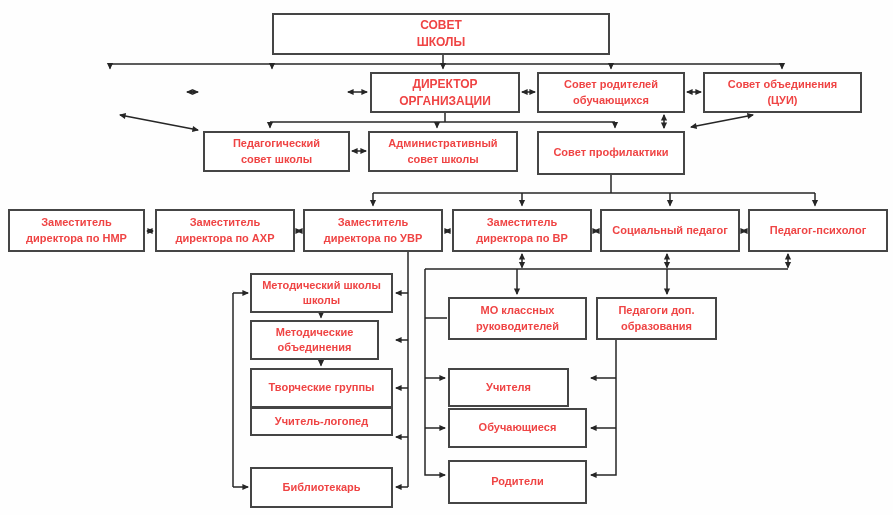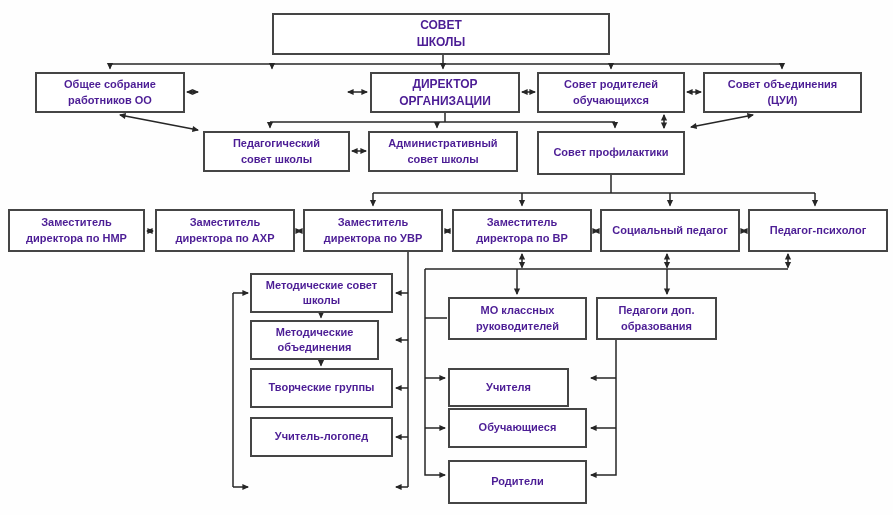--- a/index.html
+++ b/index.html
@@ -15,21 +15,21 @@
     position:absolute;
     box-sizing:border-box;
     background:#ffffff;
     border:2px solid #454545;
     display:flex;align-items:center;justify-content:center;
     text-align:center;
     white-space:pre-line;
     font-weight:bold;
     font-size:11px;
     line-height:1.4;
-    color:#4c1d95;
+    color:#ef4444;
     z-index:2;
   }
   .node.lg{font-size:12px;}
 </style>
 </head>
 <body>
 
 <div class="canvas">
 
   <svg class="wires" width="893" height="515" viewBox="0 0 893 515">
@@ -103,22 +103,20 @@
 
       <path d="M616,340 L616,475 L591,475" marker-end="url(#arr)"></path>
       <line x1="616" y1="378" x2="591" y2="378" marker-end="url(#arr)"></line>
       <line x1="616" y1="428" x2="591" y2="428" marker-end="url(#arr)"></line>
     </g>
   </svg>
 
   <div class="node lg" style="left:272px;top:13px;width:338px;height:42px">СОВЕТ
 ШКОЛЫ</div>
 
-  <div class="node" style="left:35px;top:72px;width:150px;height:41px">Общее собрание
-работников ОО</div>
   <div class="node lg" style="left:370px;top:72px;width:150px;height:41px">ДИРЕКТОР
 ОРГАНИЗАЦИИ</div>
   <div class="node" style="left:537px;top:72px;width:148px;height:41px">Совет родителей
 обучающихся</div>
   <div class="node" style="left:703px;top:72px;width:159px;height:41px">Совет объединения
 (ЦУИ)</div>
 
   <div class="node" style="left:203px;top:131px;width:147px;height:41px">Педагогический
 совет школы</div>
   <div class="node" style="left:368px;top:131px;width:150px;height:41px">Административный
@@ -129,26 +127,27 @@
 директора по НМР</div>
   <div class="node" style="left:155px;top:209px;width:140px;height:43px">Заместитель
 директора по АХР</div>
   <div class="node" style="left:303px;top:209px;width:140px;height:43px">Заместитель
 директора по УВР</div>
   <div class="node" style="left:452px;top:209px;width:140px;height:43px">Заместитель
 директора по ВР</div>
   <div class="node" style="left:600px;top:209px;width:140px;height:43px">Социальный педагог</div>
   <div class="node" style="left:748px;top:209px;width:140px;height:43px">Педагог-психолог</div>
 
-  <div class="node" style="left:250px;top:273px;width:143px;height:40px">Методические совет
+  <div class="node" style="left:250px;top:273px;width:143px;height:40px">Методический школы
 школы</div>
   <div class="node" style="left:250px;top:320px;width:129px;height:40px">Методические
 объединения</div>
   <div class="node" style="left:250px;top:368px;width:143px;height:40px">Творческие группы</div>
-  <div class="node" style="left:250px;top:417px;width:143px;height:40px">Учитель-логопед</div>
+  <div class="node" style="left:250px;top:407px;width:143px;height:29px">Учитель-логопед</div>
+  <div class="node" style="left:250px;top:467px;width:143px;height:41px">Библиотекарь</div>
 
   <div class="node" style="left:448px;top:297px;width:139px;height:43px">МО классных
 руководителей</div>
   <div class="node" style="left:596px;top:297px;width:121px;height:43px">Педагоги доп.
 образования</div>
   <div class="node" style="left:448px;top:368px;width:121px;height:39px">Учителя</div>
   <div class="node" style="left:448px;top:408px;width:139px;height:40px">Обучающиеся</div>
   <div class="node" style="left:448px;top:460px;width:139px;height:44px">Родители</div>
 
 </div>

